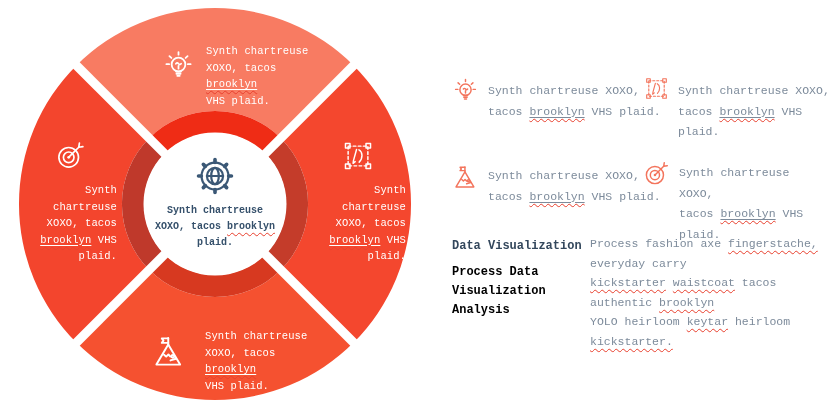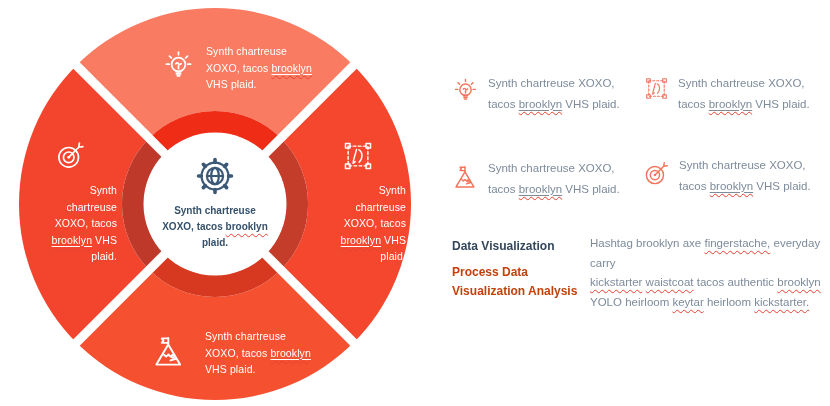--- a/index.html
+++ b/index.html
@@ -1,40 +1,40 @@
 <!DOCTYPE html>
 <html><head>
 <meta charset="utf-8">
 <style>
   html,body{margin:0;padding:0;background:#ffffff;width:830px;height:406px;overflow:hidden;
     font-family:"Liberation Sans","DejaVu Sans",sans-serif;}
-  .stage{position:relative;width:830px;height:406px;background:#fff;}
+  .stage{position:relative;width:830px;height:406px;background:#fff;font-family:Liberation Mono, monospace;}
 
   
   .wheel{position:absolute;left:0;top:0;width:430px;height:406px;}
   .wheel svg.base{position:absolute;left:0;top:0;}
   .abs{position:absolute;}
   .seg-label{position:absolute;color:#ffffff;font-size:10.5px;line-height:16.5px;letter-spacing:.1px;}
   .seg-label.centered{text-align:right;}
   .center-label{position:absolute;text-align:center;color:#35506b;font-weight:bold;
     font-size:10px;line-height:16px;}
   .ic{display:block;}
   .ic use{stroke:currentColor;}
 
   
   .u{text-decoration:underline;text-underline-offset:2px;}
   .w{text-decoration-line:underline;text-decoration-style:wavy;text-decoration-color:#e8402e;
      text-decoration-thickness:1px;text-underline-offset:3px;}
 
   
   .feature{position:absolute;display:flex;align-items:flex-start;}
-  .feature .txt{color:#7d8b9b;font-size:11.5px;line-height:20.5px;}
+  .feature .txt{color:#7d8b9b;font-size:11.5px;line-height:20.5px;margin-top:8px;}
   .icon-wrap{color:#f3745c;}
   .heading-primary{position:absolute;color:#33475c;font-weight:bold;font-size:12px;line-height:16px;text-align:right;}
-  .heading-accent{position:absolute;color:#c2410c;font-weight:bold;font-size:12px;line-height:19px;width:145px;}
+  .heading-accent{position:absolute;color:#000000;font-weight:bold;font-size:12px;line-height:19px;width:145px;}
   .paragraph{position:absolute;color:#7d8b9b;font-size:11.5px;line-height:19.5px;}
 </style>
 </head>
 <body>
 
 <svg width="0" height="0" style="position:absolute" aria-hidden="true">
   <defs>
     <symbol id="lightbulb-icon" viewBox="0 0 24 24" fill="none" stroke-width="1.3" stroke-linecap="round" stroke-linejoin="round">
       <path d="M12 2.2v1.9 M5.4 5.2l1.4 1.3 M18.6 5.2l-1.4 1.3 M3.2 11h2 M18.8 11h2"></path>
       <circle cx="12" cy="11.3" r="5"></circle>
@@ -198,18 +198,18 @@
     <div class="txt" style="margin-left:9px">
       <div><span>Synth chartreuse XOXO,</span></div>
       <div><span>tacos </span><span class="u"><span class="w">brooklyn</span></span><span> VHS plaid.</span></div>
     </div>
   </div>
 
   <div class="heading-primary" style="left:452px;top:238px">Data Visualization</div>
   <div class="heading-accent" style="left:452px;top:263px">Process Data Visualization Analysis</div>
 
   <div class="paragraph" style="left:590px;top:234px;width:245px">
-    <div><span>Hashtag brooklyn axe </span><span class="w">fingerstache,</span><span> everyday carry</span></div>
+    <div><span>Process fashion axe </span><span class="w">fingerstache,</span><span> everyday carry</span></div>
     <div><span class="w">kickstarter</span><span> </span><span class="w">waistcoat</span><span> tacos authentic </span><span class="w">brooklyn</span></div>
     <div><span>YOLO heirloom </span><span class="w">keytar</span><span> heirloom </span><span class="w">kickstarter.</span></div>
   </div>
 
 </div>
 
 </body></html>

